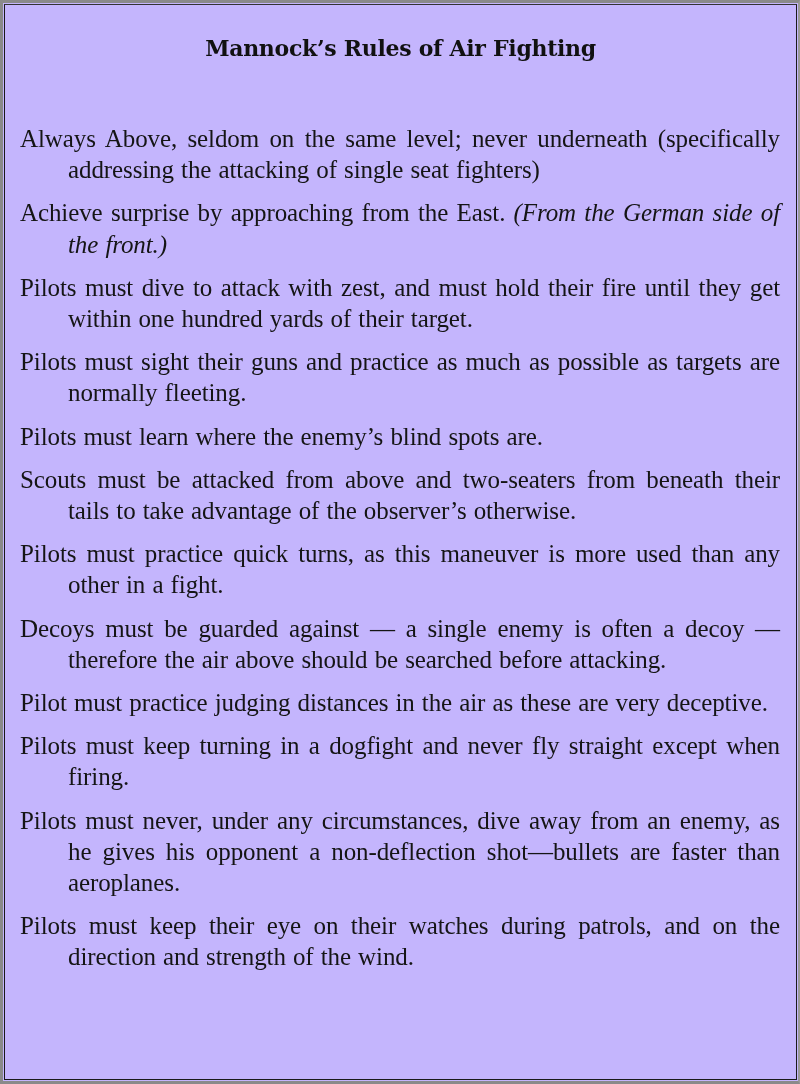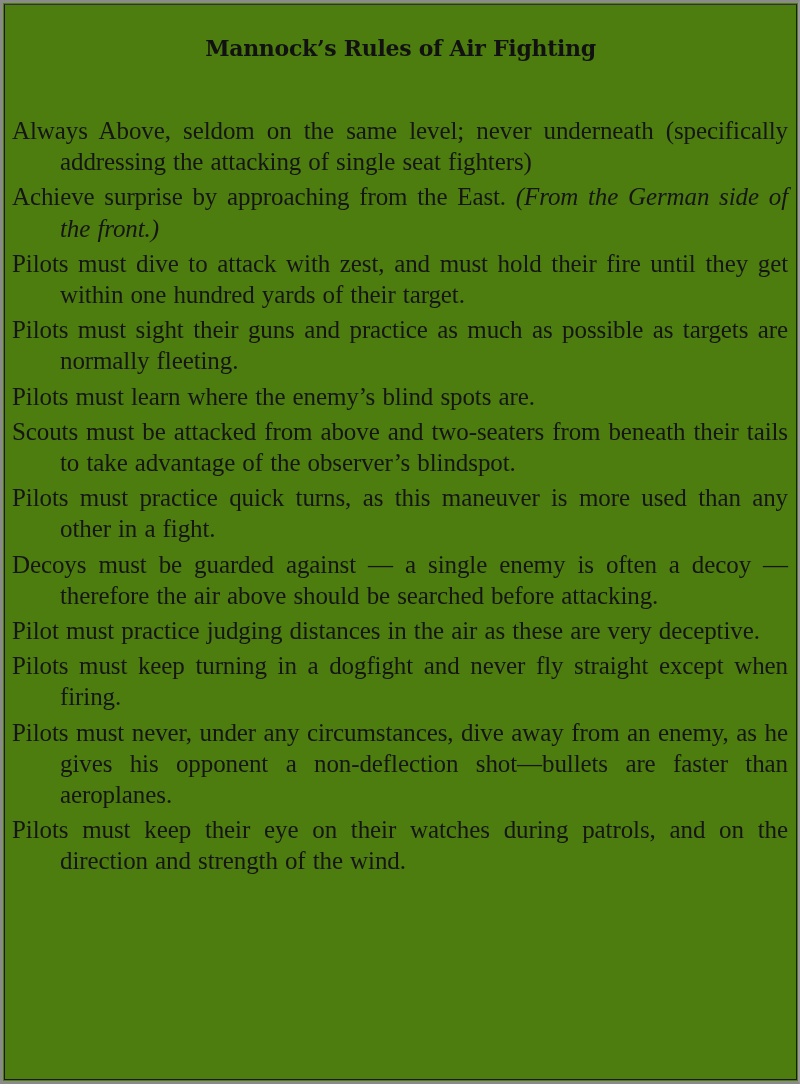--- a/index.html
+++ b/index.html
@@ -14,21 +14,21 @@
     }
     .frame {
       position: relative;
       box-sizing: border-box;
       width: 800px;
       height: 1084px;
       border-top: 3px solid #8a8a8a;
       border-left: 3px solid #8a8a8a;
       border-right: 2px solid #9a9a9a;
       border-bottom: 3px solid #8a8a8a;
-      background: #4d7c0f;
+      background: #c4b5fd;
     }
     .inner {
       position: absolute;
       top: 1px; left: 1px; right: 1px; bottom: 1px;
       border: 1px solid #1a1a1a;
       border-top-color: #333;
       box-sizing: border-box;
     }
     .title {
       font-family: "DejaVu Serif", "Liberation Serif", serif;
@@ -47,41 +47,41 @@
       padding: 22px 4px 0 3px;
     }
     .rule {
       font-family: "Liberation Serif", "DejaVu Serif", serif;
       font-size: 25px;
       line-height: 31.2px;
       color: #151515;
       text-align: justify;
       text-indent: -48px;
       padding-left: 48px;
-      margin: 4px;
+      margin: 12px;
       letter-spacing: -0.1px;
       word-spacing: 1px;
     }
     .rule .note {
       font-style: italic;
     }
   </style>
 </head>
 <body>
 
 <div class="frame">
   <div class="inner">
     <h1 class="title">Mannock’s Rules of Air Fighting</h1>
     <ul class="rules">
       <li class="rule"><span>Always Above, seldom on the same level; never underneath (specifically addressing the attacking of single seat fighters)</span></li>
       <li class="rule"><span>Achieve surprise by approaching from the East. </span><span class="note">(From the German side of the front.)</span></li>
       <li class="rule"><span>Pilots must dive to attack with zest, and must hold their fire until they get within one hundred yards of their target.</span></li>
       <li class="rule"><span>Pilots must sight their guns and practice as much as possible as targets are normally fleeting.</span></li>
       <li class="rule"><span>Pilots must learn where the enemy’s blind spots are.</span></li>
-      <li class="rule"><span>Scouts must be attacked from above and two-seaters from beneath their tails to take advantage of the observer’s blindspot.</span></li>
+      <li class="rule"><span>Scouts must be attacked from above and two-seaters from beneath their tails to take advantage of the observer’s otherwise.</span></li>
       <li class="rule"><span>Pilots must practice quick turns, as this maneuver is more used than any other in a fight.</span></li>
       <li class="rule"><span>Decoys must be guarded against — a single enemy is often a decoy — therefore the air above should be searched before attacking.</span></li>
       <li class="rule"><span>Pilot must practice judging distances in the air as these are very deceptive.</span></li>
       <li class="rule"><span>Pilots must keep turning in a dogfight and never fly straight except when firing.</span></li>
       <li class="rule"><span>Pilots must never, under any circumstances, dive away from an enemy, as he gives his opponent a non-deflection shot—bullets are faster than aeroplanes.</span></li>
       <li class="rule"><span>Pilots must keep their eye on their watches during patrols, and on the direction and strength of the wind.</span></li>
     </ul>
   </div>
 </div>
 

